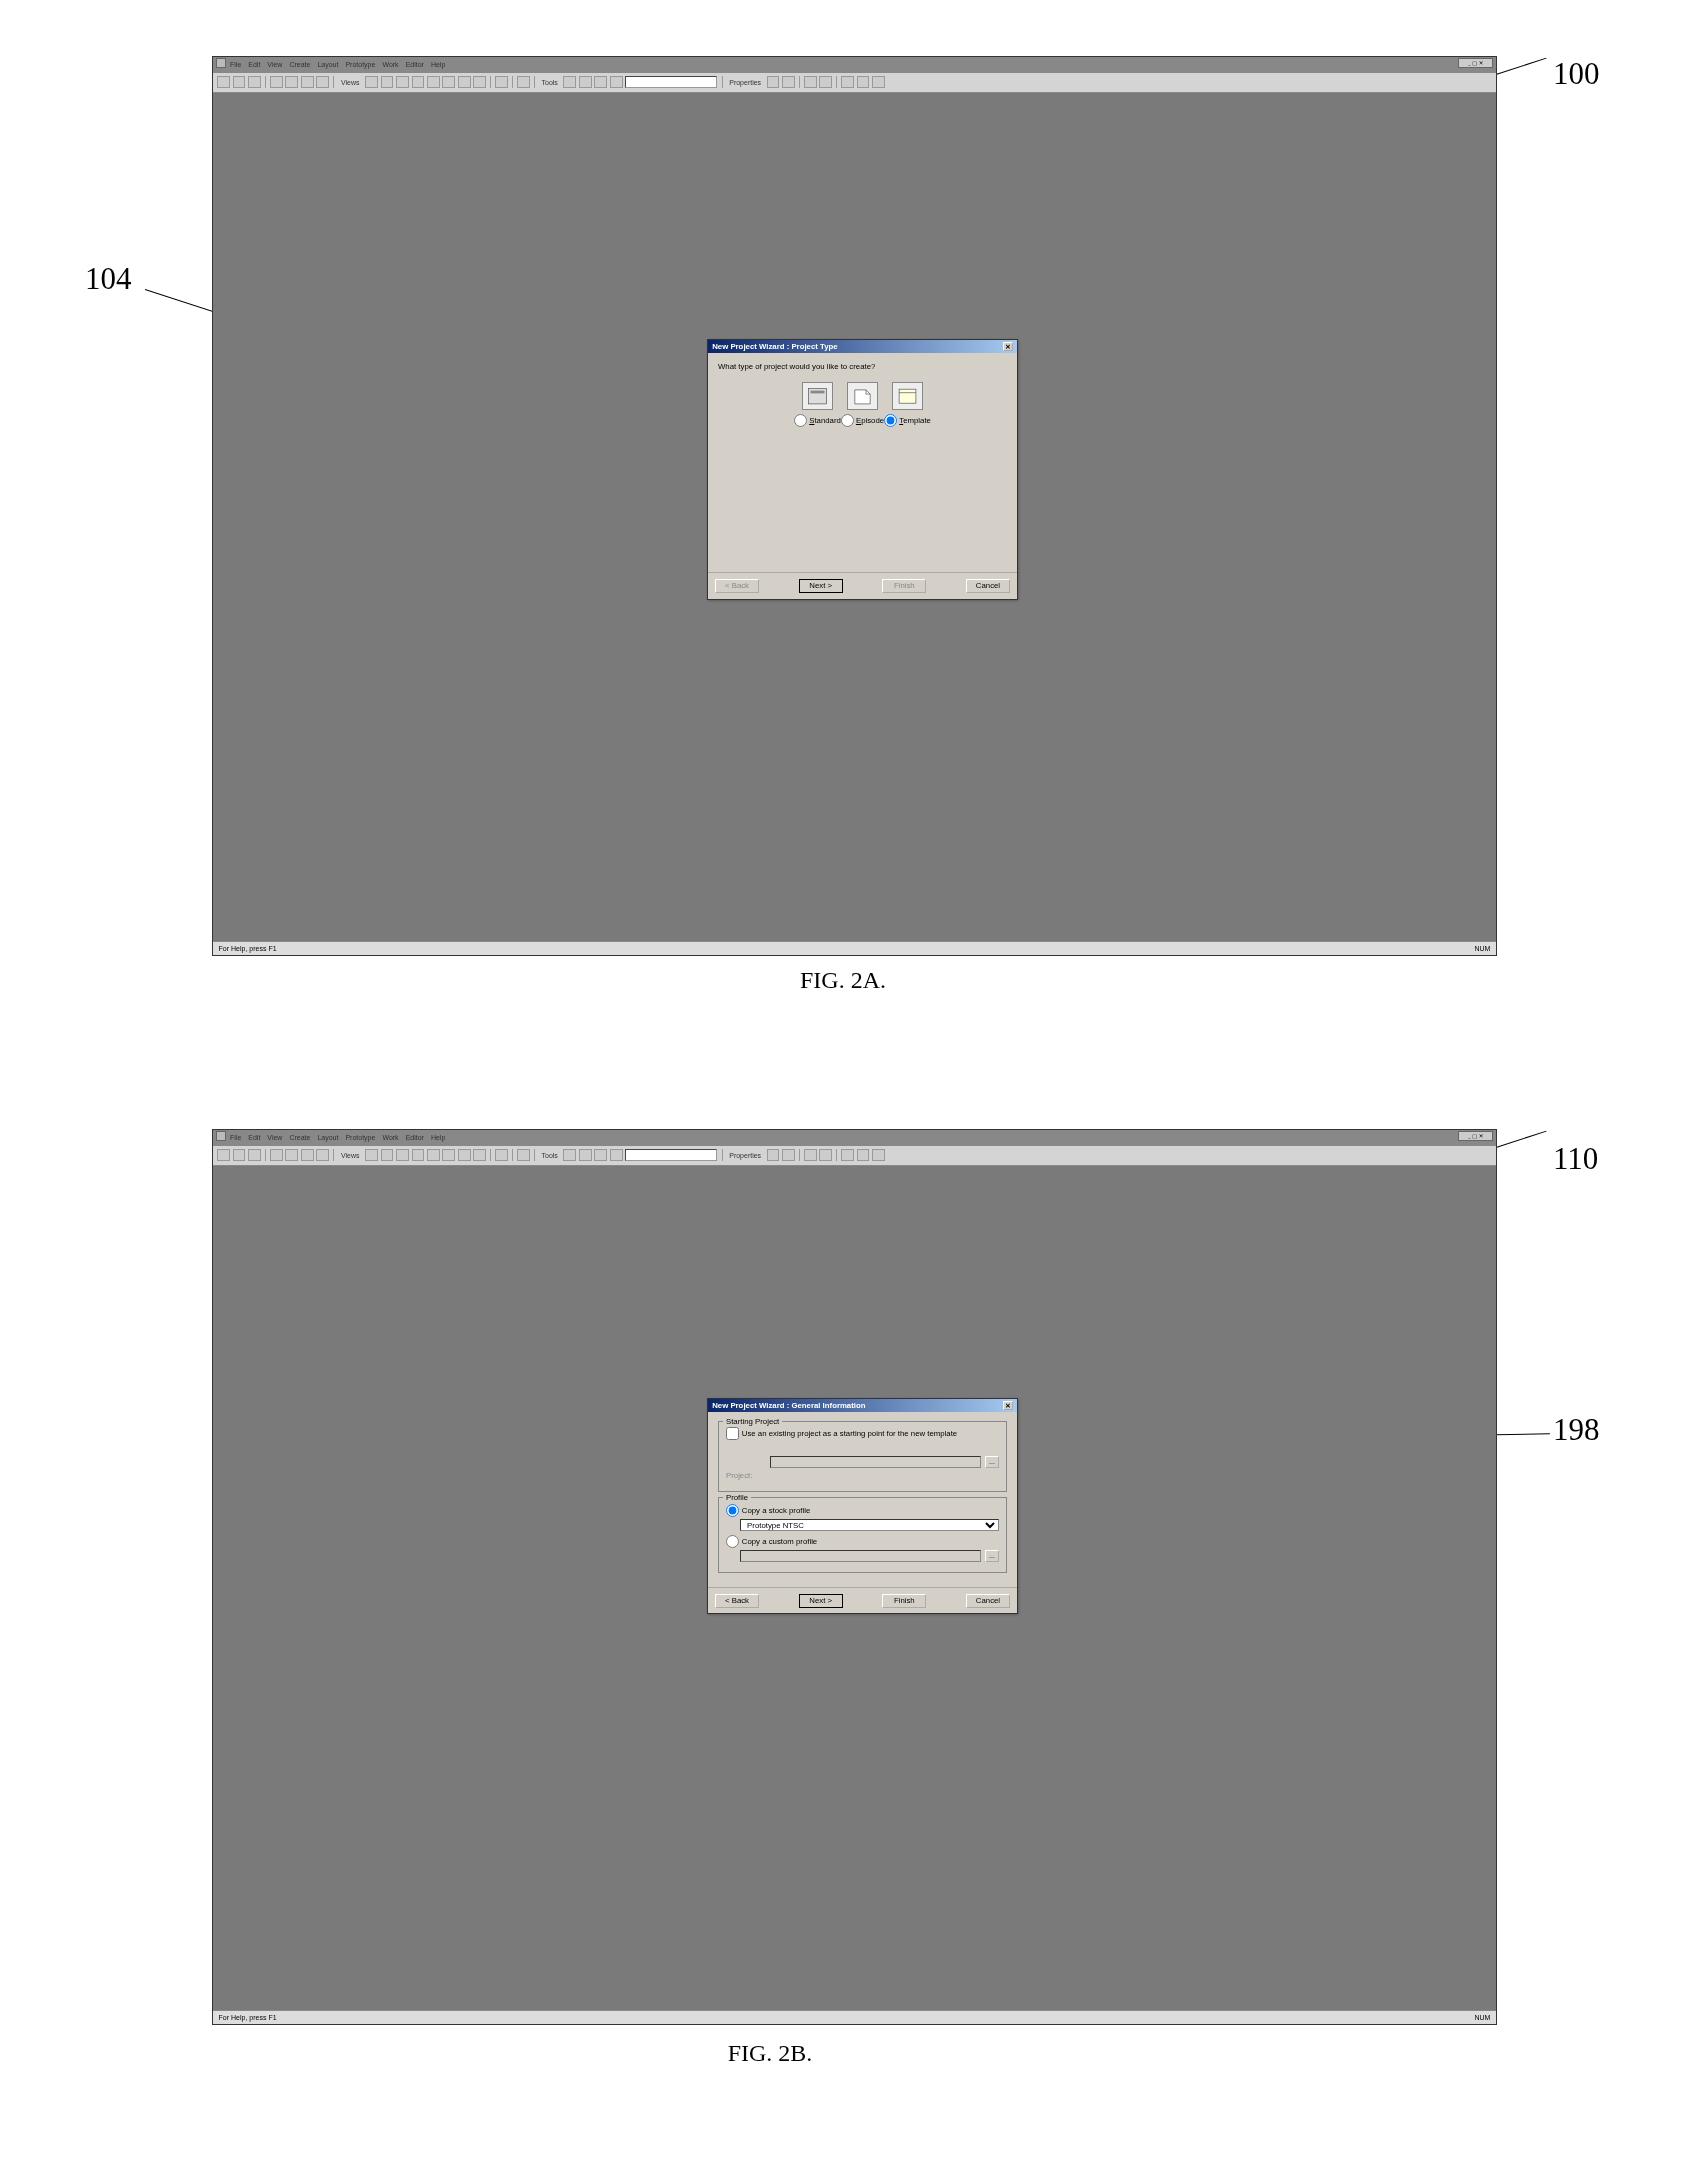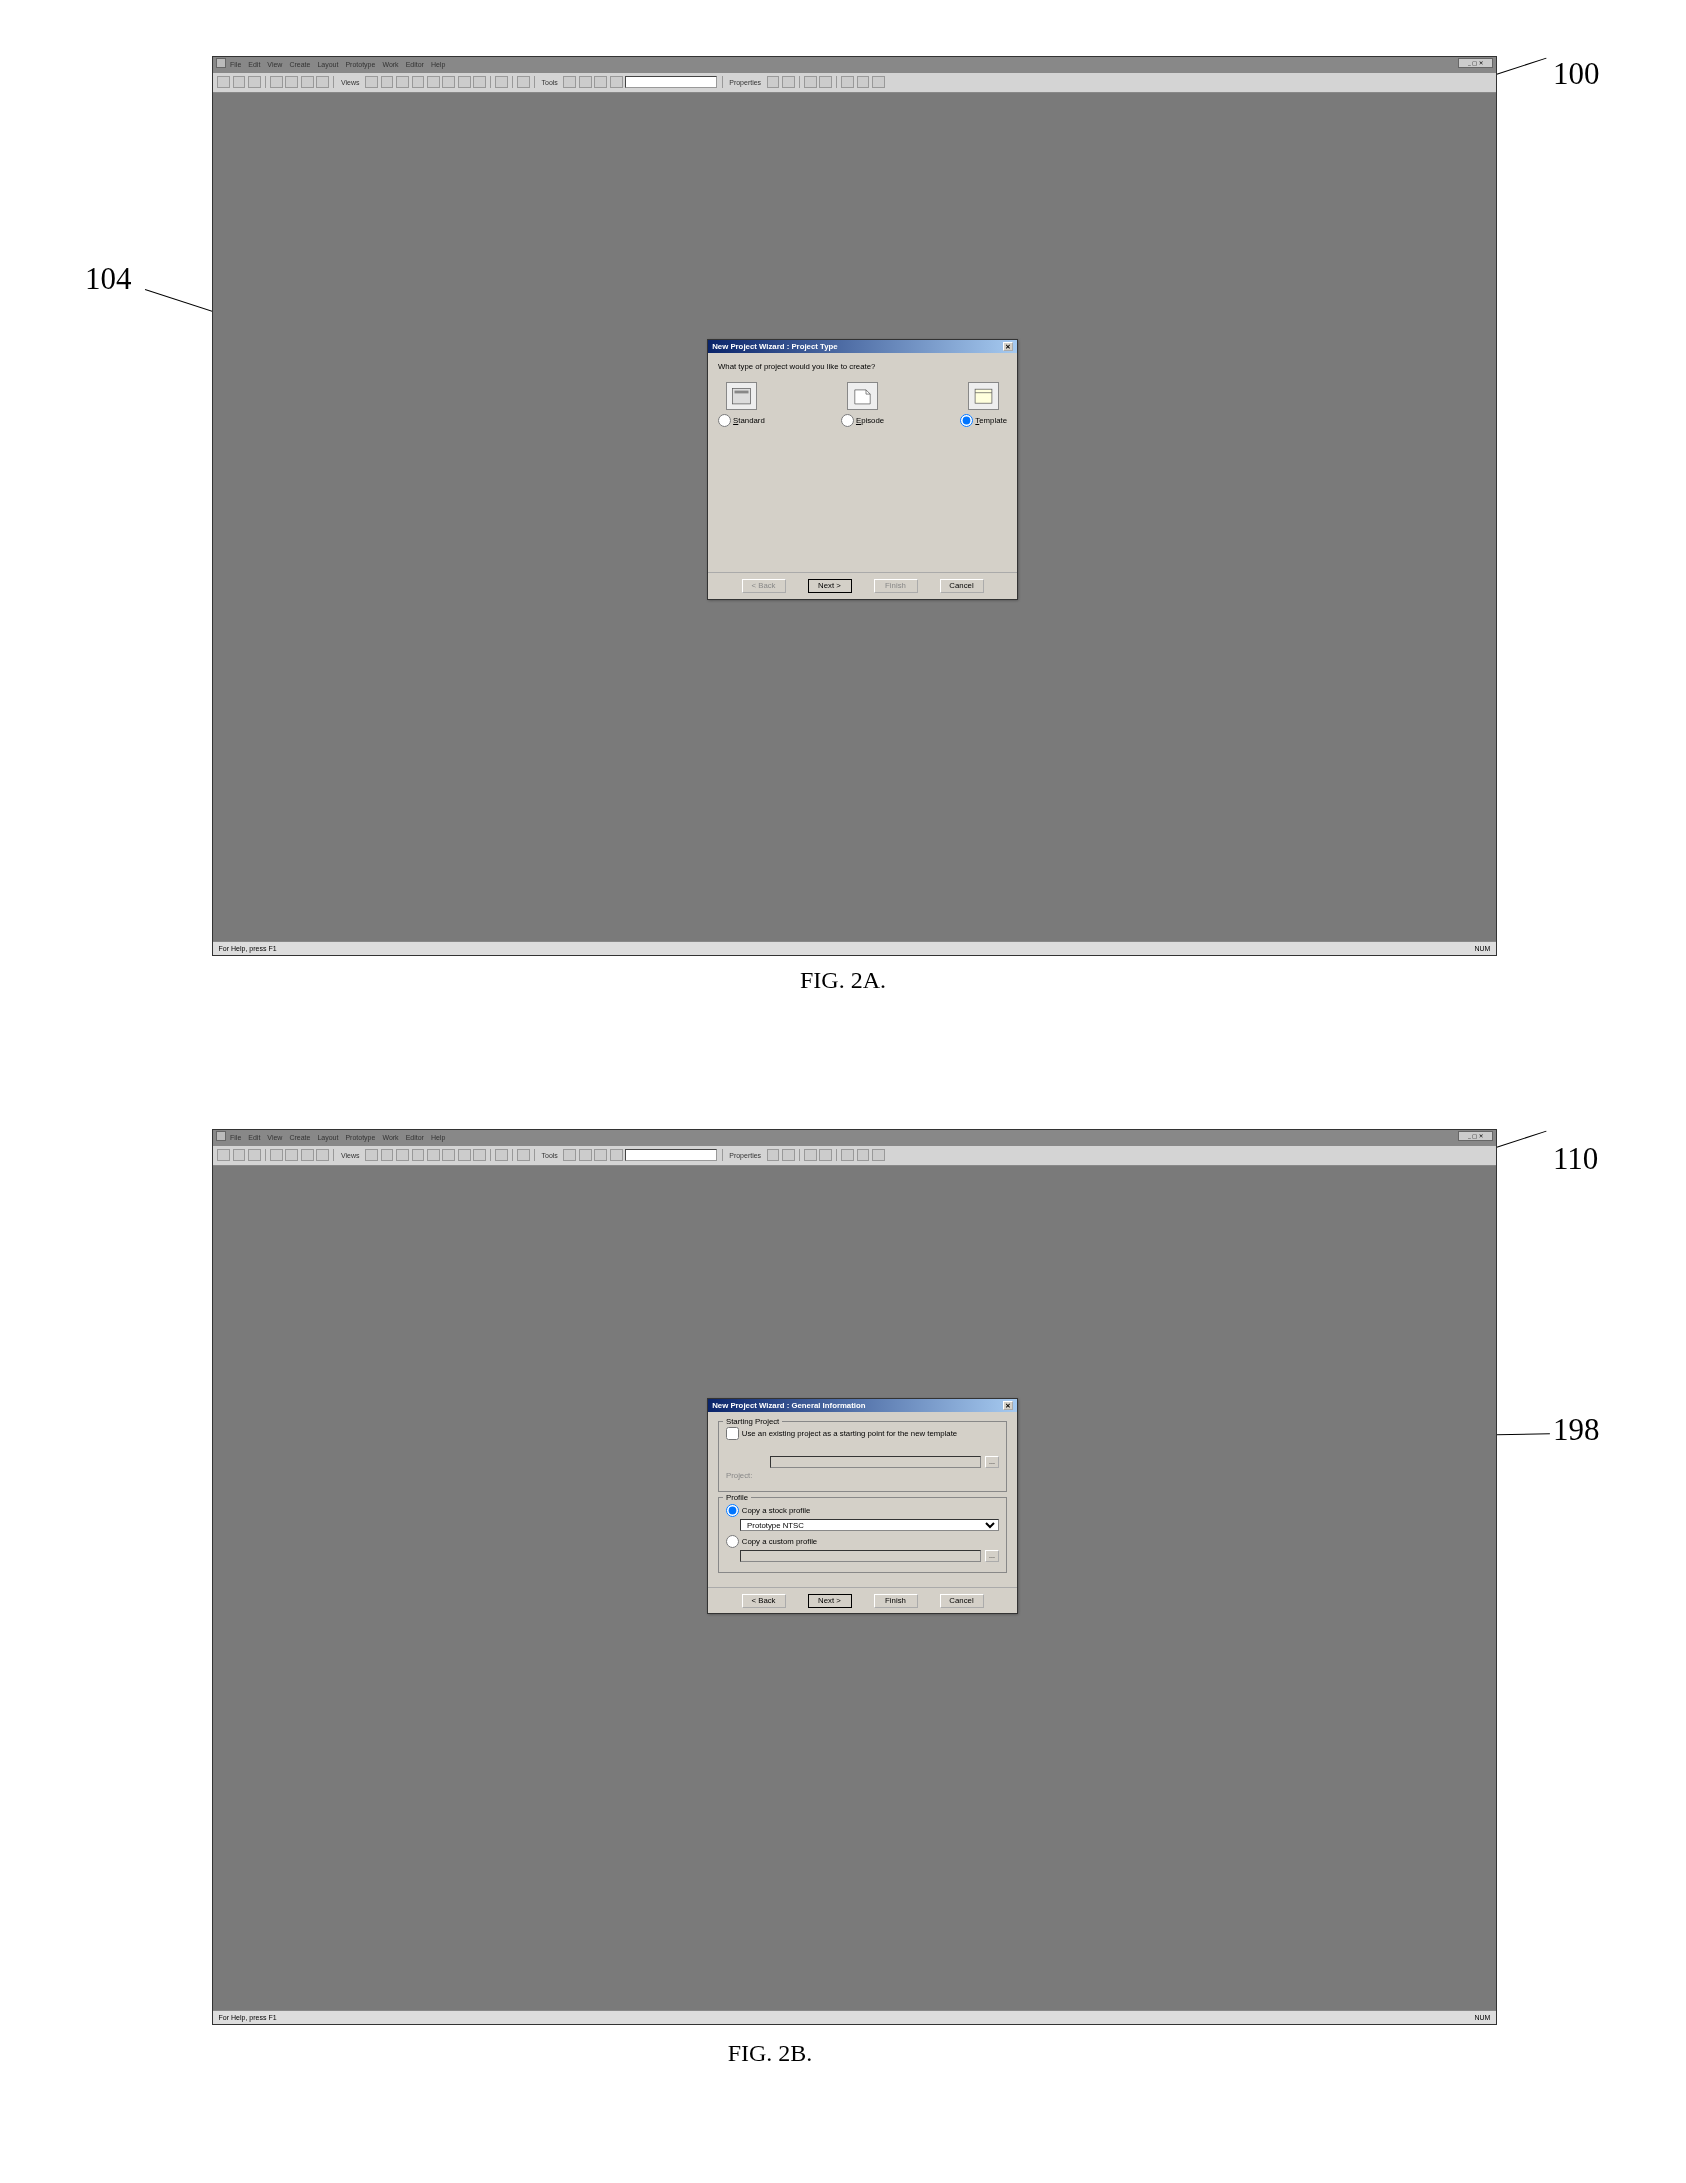--- a/index.html
+++ b/index.html
@@ -10,26 +10,26 @@
 .toolbar { background: #d4d4d4; height: 20px; display: flex; align-items: center; padding: 0 4.2px; gap: 2.8px; font-size: 7px; color: #333; font-family: Arial, sans-serif; border-bottom: 0.7px solid #888; }
 .tb-btn { width: 12.7px; height: 12.7px; background: #ccc; border: 0.7px solid #999; display: inline-block; }
 .tb-sep { width: 0.7px; height: 12.7px; background: #999; margin: 0 1.4px; }
 .tb-text { font-size: 7px; padding: 0 2.8px; }
 .tb-combo { width: 92px; height: 11.3px; background: #fff; border: 0.7px inset #999; }
 .statusbar { position: absolute; bottom: 0; left: 0; right: 0; height: 14px; background: #ddd; border-top: 0.7px solid #888; display: flex; align-items: center; justify-content: space-between; padding: 0 5.6px; font-size: 7px; font-family: Arial, sans-serif; }
 .dialog { position: absolute; background: #d4d0c8; border: 0.7px solid #333; box-shadow: 1.4px 1.4px 2.8px rgba(0,0,0,0.4); font-family: Arial, sans-serif; }
 .dialog-title { background: linear-gradient(to right, #0a246a, #a6caf0); color: #fff; font-size: 7.8px; font-weight: bold; padding: 2.1px 4.2px; display: flex; justify-content: space-between; align-items: center; }
 .dialog-close { width: 10px; height: 9.2px; background: #d4d0c8; border: 0.7px outset #fff; color: #000; font-size: 6.4px; text-align: center; line-height: 7.8px; cursor: pointer; }
 .dialog-body { padding: 8.5px 10px; font-size: 7.8px; color: #000; }
-.opt-row { display: flex; justify-content: space-between; margin-top: 11.3px; }
+.opt-row { display: flex; justify-content: center; margin-top: 11.3px; }
 .opt { text-align: center; }
 .opt-icon { width: 31px; height: 28px; background: #eee; border: 0.7px solid #888; margin: 0 auto 4.2px; display: flex; align-items: center; justify-content: center; }
 .opt-label { font-size: 7.8px; }
 .opt-label input { margin-right: 2.1px; vertical-align: middle; }
-.dlg-btns { display: flex; justify-content: center; gap: 22px; padding: 5.6px 7px; border-top: 0.7px solid #aaa; background: #d4d0c8; }
+.dlg-btns { display: flex; justify-content: space-between; gap: 22px; padding: 5.6px 7px; border-top: 0.7px solid #aaa; background: #d4d0c8; }
 .dlg-btn { min-width: 44px; height: 14px; background: #d4d0c8; border: 0.7px outset #fff; font-size: 7.8px; cursor: pointer; font-family: Arial, sans-serif; padding: 0 2.8px; }
 .dlg-btn.disabled { color: #888; }
 .dlg-btn.default { border: 1.4px solid #000; }
 .fieldset { border: 0.7px solid #888; padding: 5.6px 7px 7px; margin-bottom: 5.6px; position: relative; }
 .legend { position: absolute; top: -5px; left: 4.2px; background: #d4d0c8; padding: 0 2.8px; font-size: 7.8px; }
 .form-row { display: flex; align-items: center; margin-bottom: 3.5px; gap: 4.2px; }
 .form-row label { font-size: 7.8px; width: 40px; }
 .form-row input[type=text] { flex: 1; height: 12px; background: #fff; border: 0.7px inset #888; font-size: 7.8px; padding: 0 2.1px; font-family: Arial, sans-serif; }
 .form-row input[type=text].disabled { background: #d4d0c8; color: #888; }
 .browse-btn { width: 14px; height: 12px; background: #d4d0c8; border: 0.7px outset #fff; font-size: 7px; cursor: pointer; }

